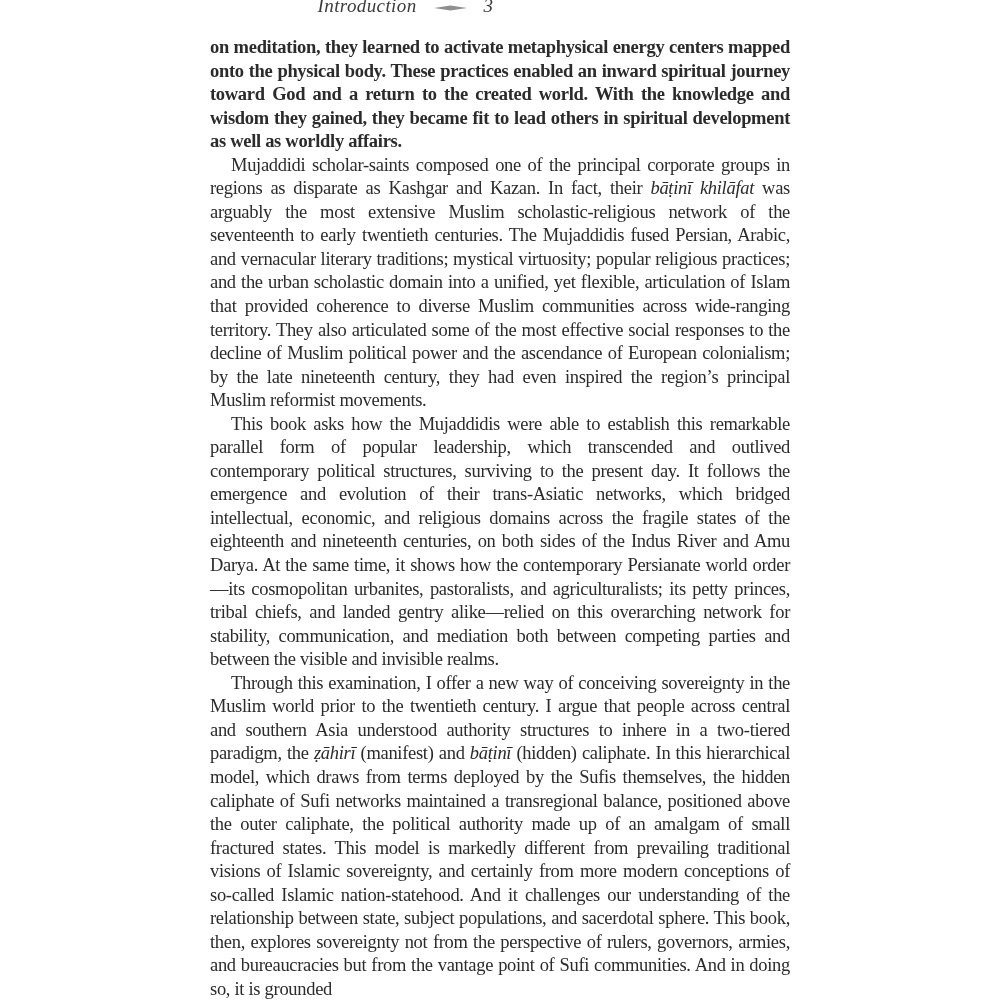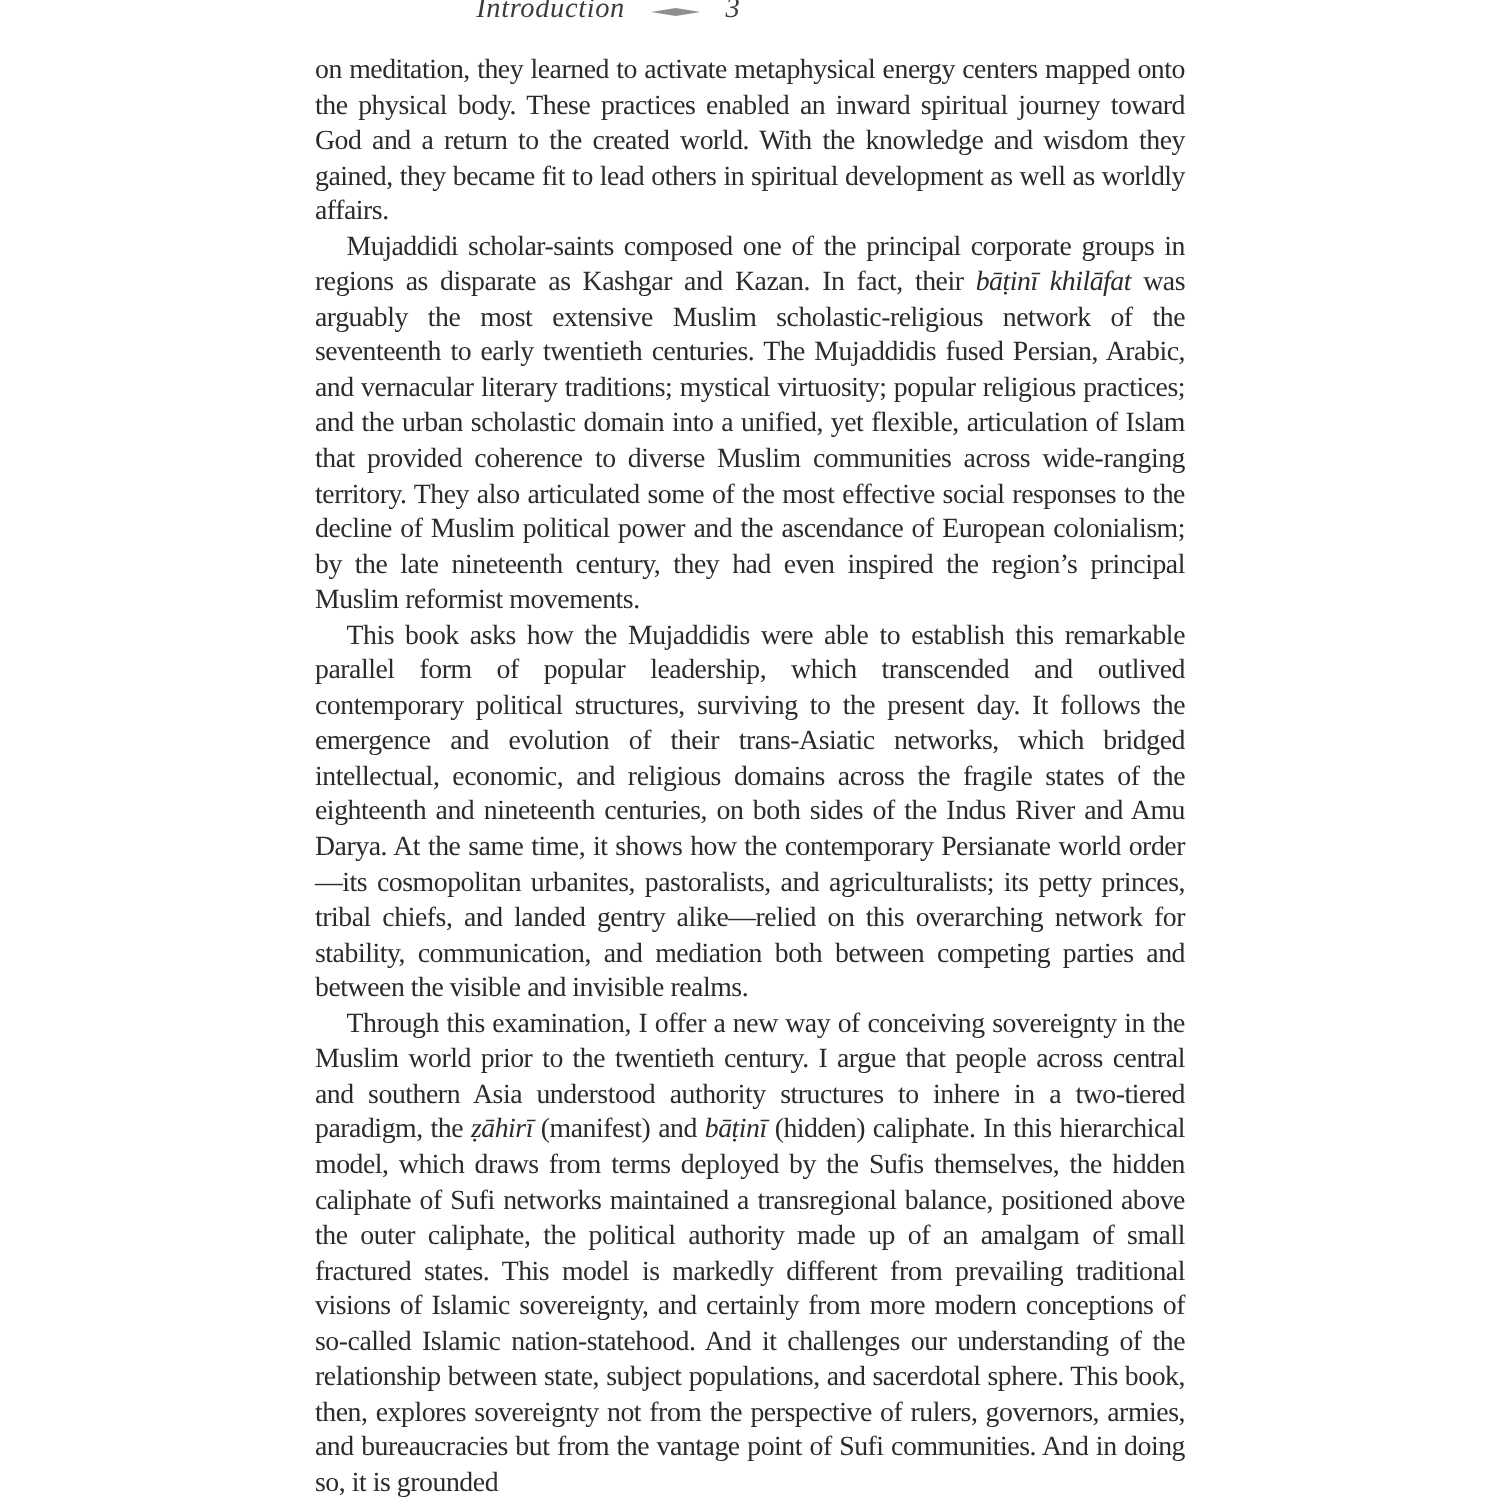--- a/index.html
+++ b/index.html
@@ -37,21 +37,21 @@
     text-align: justify;
     font-size: 18.5px;
     line-height: 23.55px;
     letter-spacing: -0.3px;
     color: #2b2b2b;
   }
   .text-block p {
     margin: 0;
     text-indent: 21px;
   }
-  .text-block p.no-indent { text-indent: 0; }
+  .text-block p.no-indent { text-indent: 0; font-weight: bold; }
   .text-block i { }
 </style>
 </head>
 <body>
 
 <div class="page">
 
   <header class="running-head">
     <span class="chapter">Introduction</span>
     <svg class="ornament" width="33" height="8" viewBox="0 0 33 8" aria-hidden="true">

